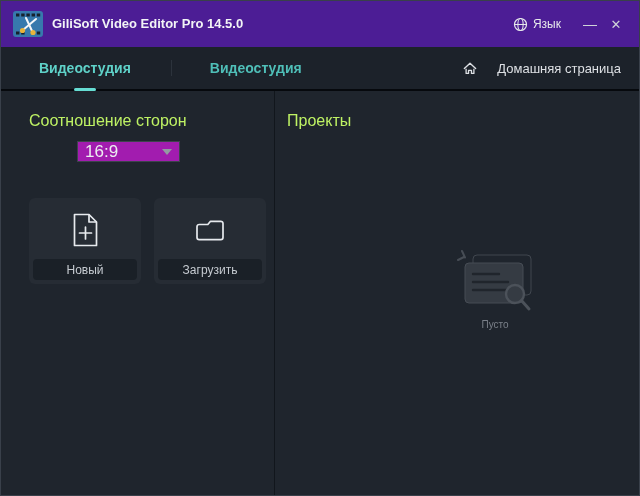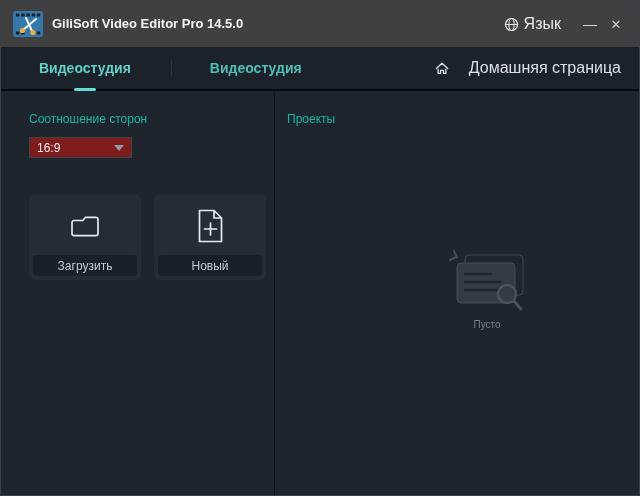--- a/index.html
+++ b/index.html
@@ -5,55 +5,55 @@
   html,body{margin:0;padding:0;background:#14181d;}
   *{box-sizing:border-box;}
   .window{
     width:640px;height:496px;position:relative;overflow:hidden;
     background:#1f252d;border:1px solid #39404a;
     font-family:"Liberation Sans",sans-serif;
     color:#dfe2e6;
   }
   
   .titlebar{
-    height:46px;background:#404040;display:flex;align-items:center;
+    height:46px;background:#4c1d95;display:flex;align-items:center;
     padding:0 10px 0 12px;
   }
   .logo{width:30px;height:26px;flex:0 0 auto;}
   .titles{margin-left:9px;line-height:1.15;}
   .app-title{font-size:13px;font-weight:bold;color:#f2f4f6;}
   .app-subtitle{font-size:11px;color:#858b93;margin-top:2px;}
   .titlebar-right{margin-left:auto;display:flex;align-items:center;}
   .lang-btn{display:flex;align-items:center;gap:5px;cursor:pointer;
-    color:#e6e8eb;font-size:16px;margin-right:16px;}
+    color:#e6e8eb;font-size:12px;margin-right:16px;}
   .win-btn{width:26px;height:26px;display:flex;align-items:center;justify-content:center;
     color:#cfd3d8;font-size:14px;cursor:pointer;}
   .win-btn.close{font-size:13px;}
   
   .tabbar{
     height:44px;background:#1c222a;display:flex;align-items:center;
     border-bottom:2px solid #06090d;position:relative;
   }
   .tab{position:relative;height:100%;display:flex;align-items:center;
     font-size:14px;font-weight:bold;color:#4fbfb8;cursor:pointer;}
   .tab.first{margin-left:38px;}
   .tab.active{color:#5fd2c9;}
   .tab-underline{position:absolute;bottom:-2px;left:50%;transform:translateX(-50%);
     width:22px;height:3px;border-radius:2px;background:#66ddd3;}
   .tab-sep{width:1px;height:16px;background:#2c333c;margin:0 38px 0 40px;}
   .home-link{margin-left:auto;margin-right:18px;display:flex;align-items:center;gap:20px;
-    font-size:16px;color:#dde0e4;cursor:pointer;}
+    font-size:13px;color:#dde0e4;cursor:pointer;}
   
   .content{display:flex;height:404px;background:#1f252d;}
   .left-panel{width:274px;flex:0 0 auto;border-right:1px solid #11161c;
     padding:21px 0 0 28px;}
-  .section-label{font-size:12px;color:#14b8a6;}
-  .dropdown{margin-top:11px;width:103px;height:21px;background:#7f1d1d;
+  .section-label{font-size:16px;color:#bef264;}
+  .dropdown{margin-top:11px;width:103px;height:21px;background:#a21caf;
     border:1px solid #3d434c;display:flex;align-items:center;padding:0 7px;
-    font-size:12px;color:#eceef1;cursor:pointer;}
+    font-size:17px;color:#eceef1;cursor:pointer;margin-left:48px;}
   .caret{margin-left:auto;width:0;height:0;border-left:5px solid transparent;
     border-right:5px solid transparent;border-top:6px solid #939aa2;}
   .cards{display:flex;gap:13px;margin-top:36px;}
   .card{width:112px;height:86px;background:#262c34;border-radius:6px;
     position:relative;cursor:pointer;display:flex;justify-content:center;}
   .card svg{margin-top:15px;}
   .card-label{position:absolute;left:4px;right:4px;bottom:4px;height:21px;
     background:#1a2027;border-radius:4px;font-size:12px;color:#c6cbd1;
     display:flex;align-items:center;justify-content:center;}
   .right-panel{flex:1;padding:21px 0 0 12px;display:flex;}
@@ -124,33 +124,33 @@
   <div class="content">
 
     <div class="left-panel">
       <div class="section-label">Соотношение сторон</div>
       <div class="dropdown">
         <span>16:9</span>
         <span class="caret"></span>
       </div>
       <div class="cards">
         <div class="card">
-          <svg width="32" height="27" viewBox="0 0 32 27" style="margin-top:20px;">
-            <path d="M29 22.5 V8.5 A2.2 2.2 0 0 0 26.8 6.3 H16.5 L13.8 9.5 H5.2 A2.2 2.2 0 0 0 3 11.7 V22.5 A2.2 2.2 0 0 0 5.2 24.7 H26.8 A2.2 2.2 0 0 0 29 22.5 Z" fill="none" stroke="#e7eaee" stroke-width="1.7" stroke-linejoin="round" transform="translate(0,-3)"></path>
-          </svg>
-          <div class="card-label">Загрузить</div>
-        </div>
-        <div class="card">
           <svg width="27" height="34" viewBox="0 0 27 34">
             <path d="M2.5 1.5 H17 L24.5 9 V32.5 H2.5 Z" fill="none" stroke="#e7eaee" stroke-width="1.7" stroke-linejoin="round"></path>
             <path d="M17 1.5 V9 H24.5" fill="none" stroke="#e7eaee" stroke-width="1.7" stroke-linejoin="round"></path>
             <line x1="13.5" y1="14" x2="13.5" y2="26" stroke="#e7eaee" stroke-width="1.7" stroke-linecap="round"></line>
             <line x1="7.5" y1="20" x2="19.5" y2="20" stroke="#e7eaee" stroke-width="1.7" stroke-linecap="round"></line>
           </svg>
           <div class="card-label">Новый</div>
+        </div>
+        <div class="card">
+          <svg width="32" height="27" viewBox="0 0 32 27" style="margin-top:20px;">
+            <path d="M29 22.5 V8.5 A2.2 2.2 0 0 0 26.8 6.3 H16.5 L13.8 9.5 H5.2 A2.2 2.2 0 0 0 3 11.7 V22.5 A2.2 2.2 0 0 0 5.2 24.7 H26.8 A2.2 2.2 0 0 0 29 22.5 Z" fill="none" stroke="#e7eaee" stroke-width="1.7" stroke-linejoin="round" transform="translate(0,-3)"></path>
+          </svg>
+          <div class="card-label">Загрузить</div>
         </div>
       </div>
     </div>
 
     <div class="right-panel">
       <div class="section-label">Проекты</div>
       <div class="empty-state">
         <svg width="88" height="66" viewBox="0 0 88 66">
           <g stroke="#474d55" stroke-width="2" stroke-linecap="round">
             <line x1="7" y1="13" x2="13" y2="10"></line>

